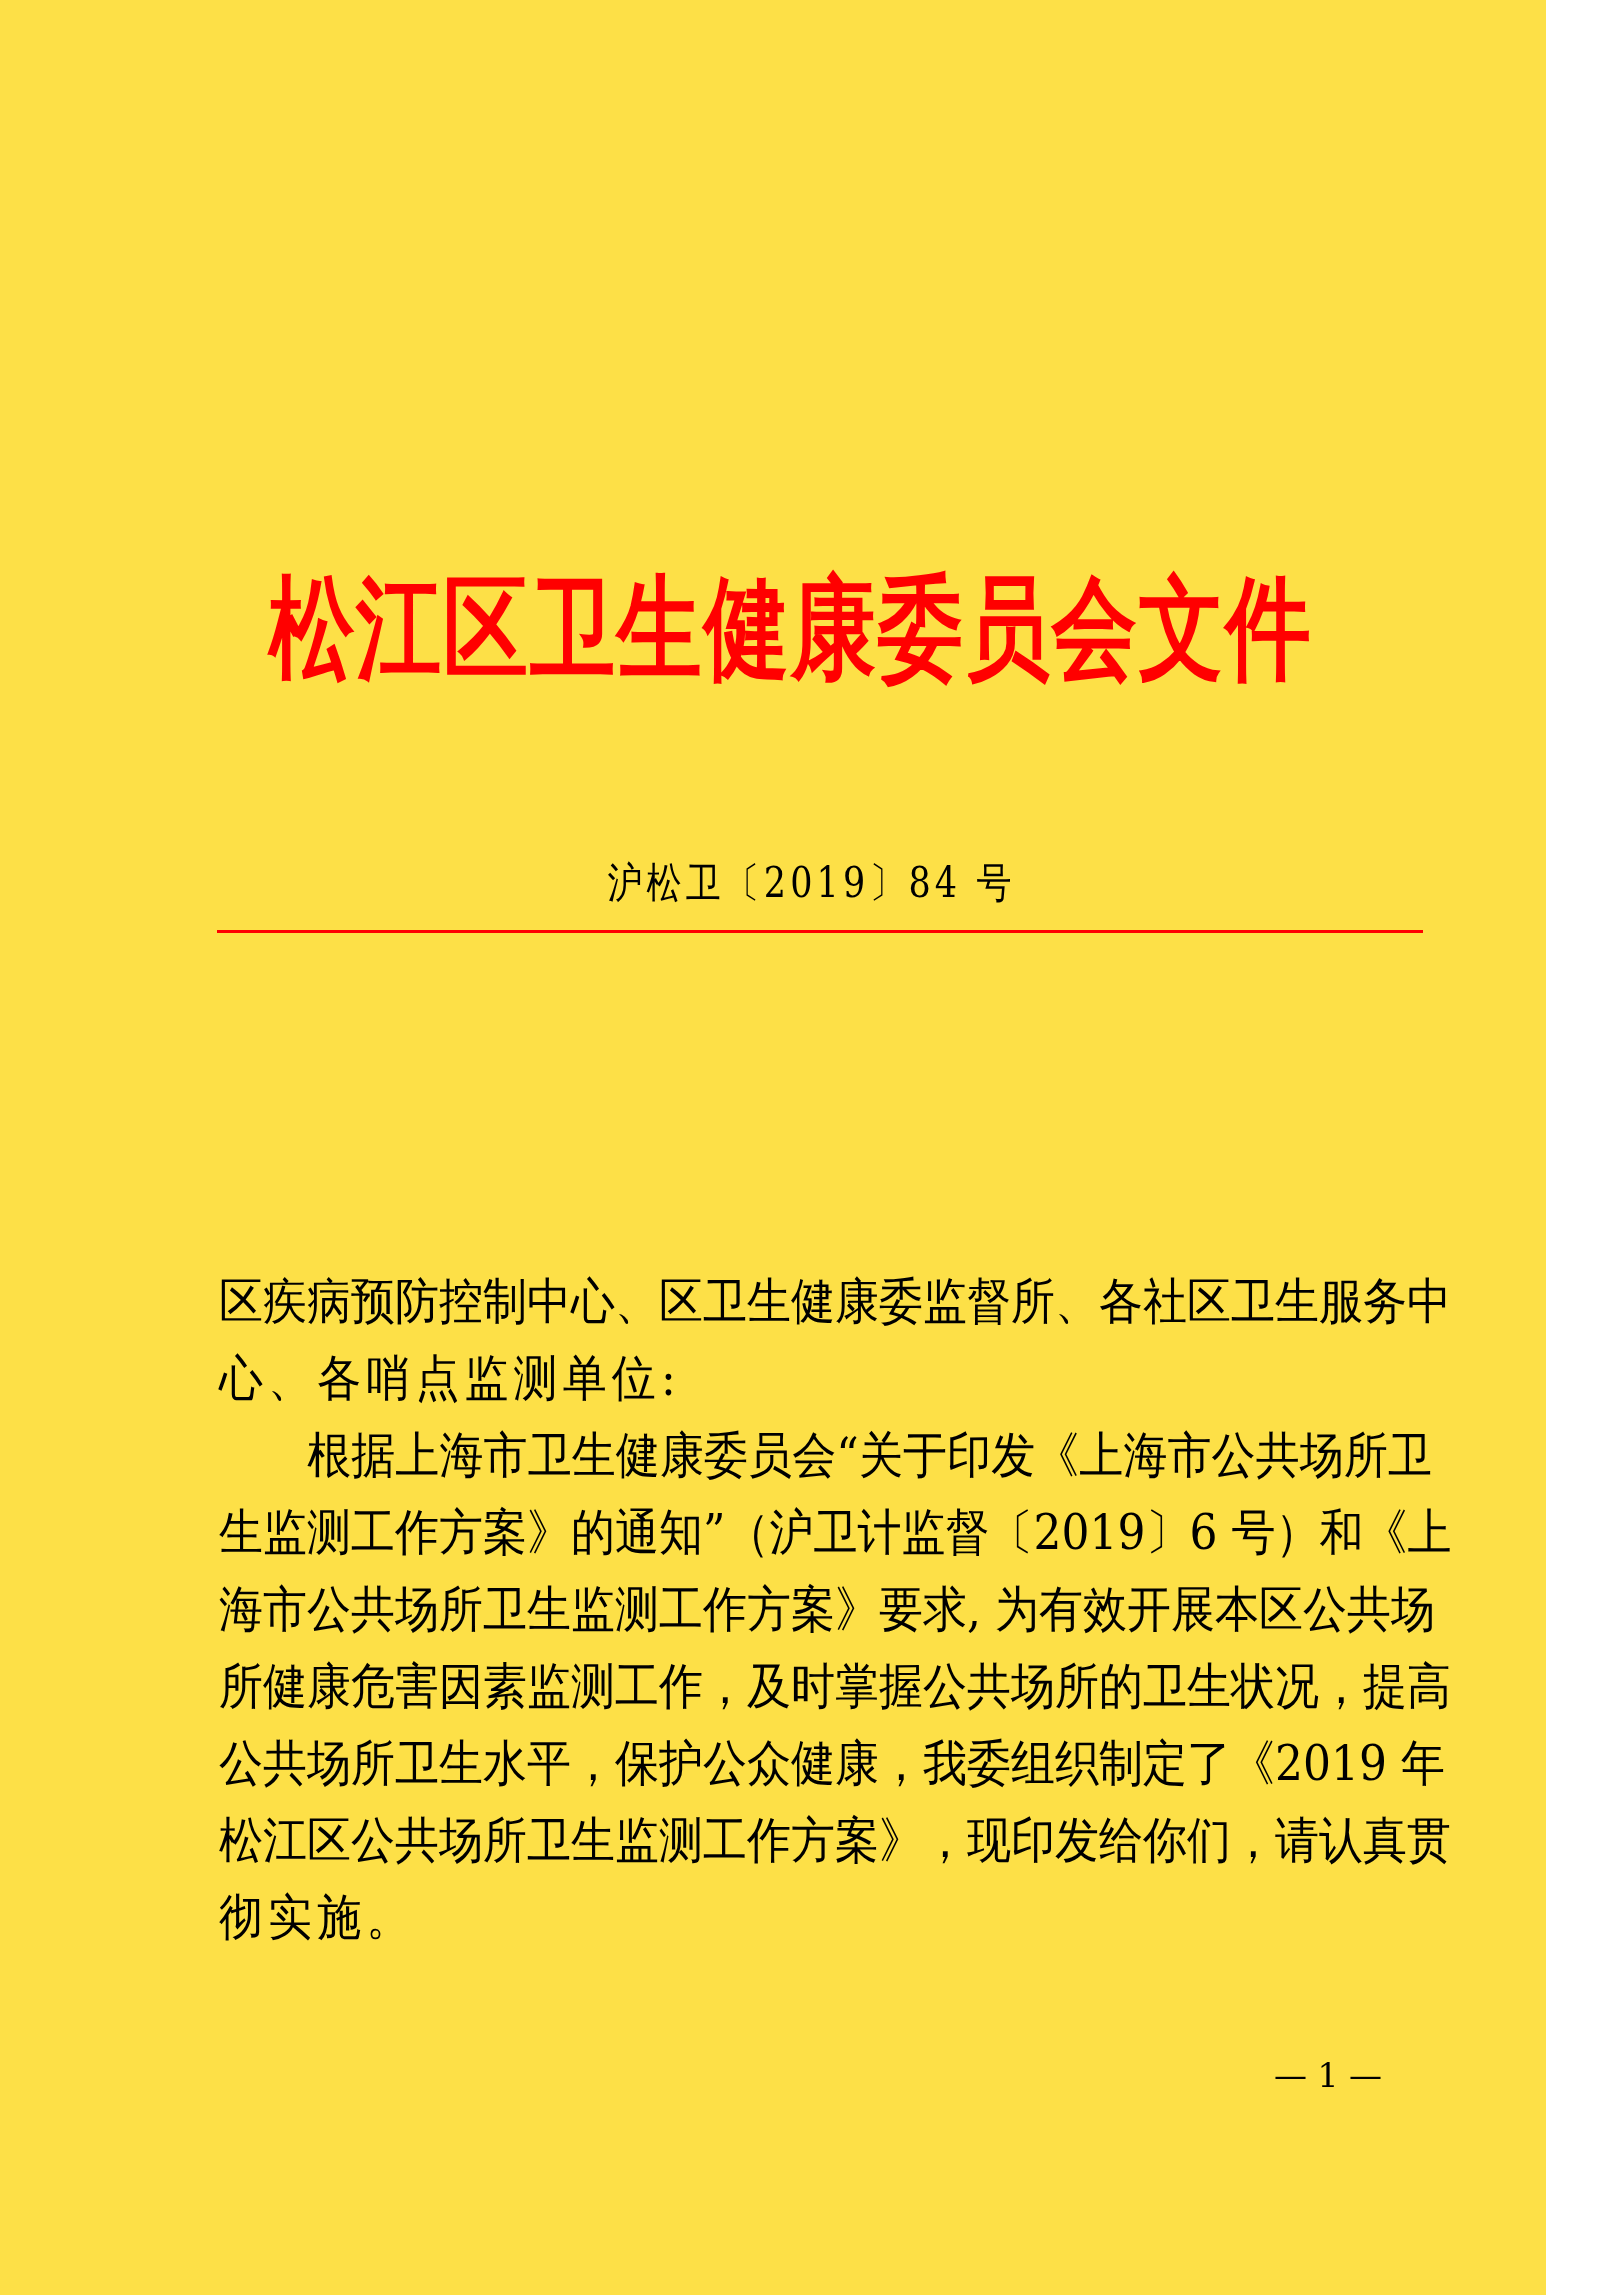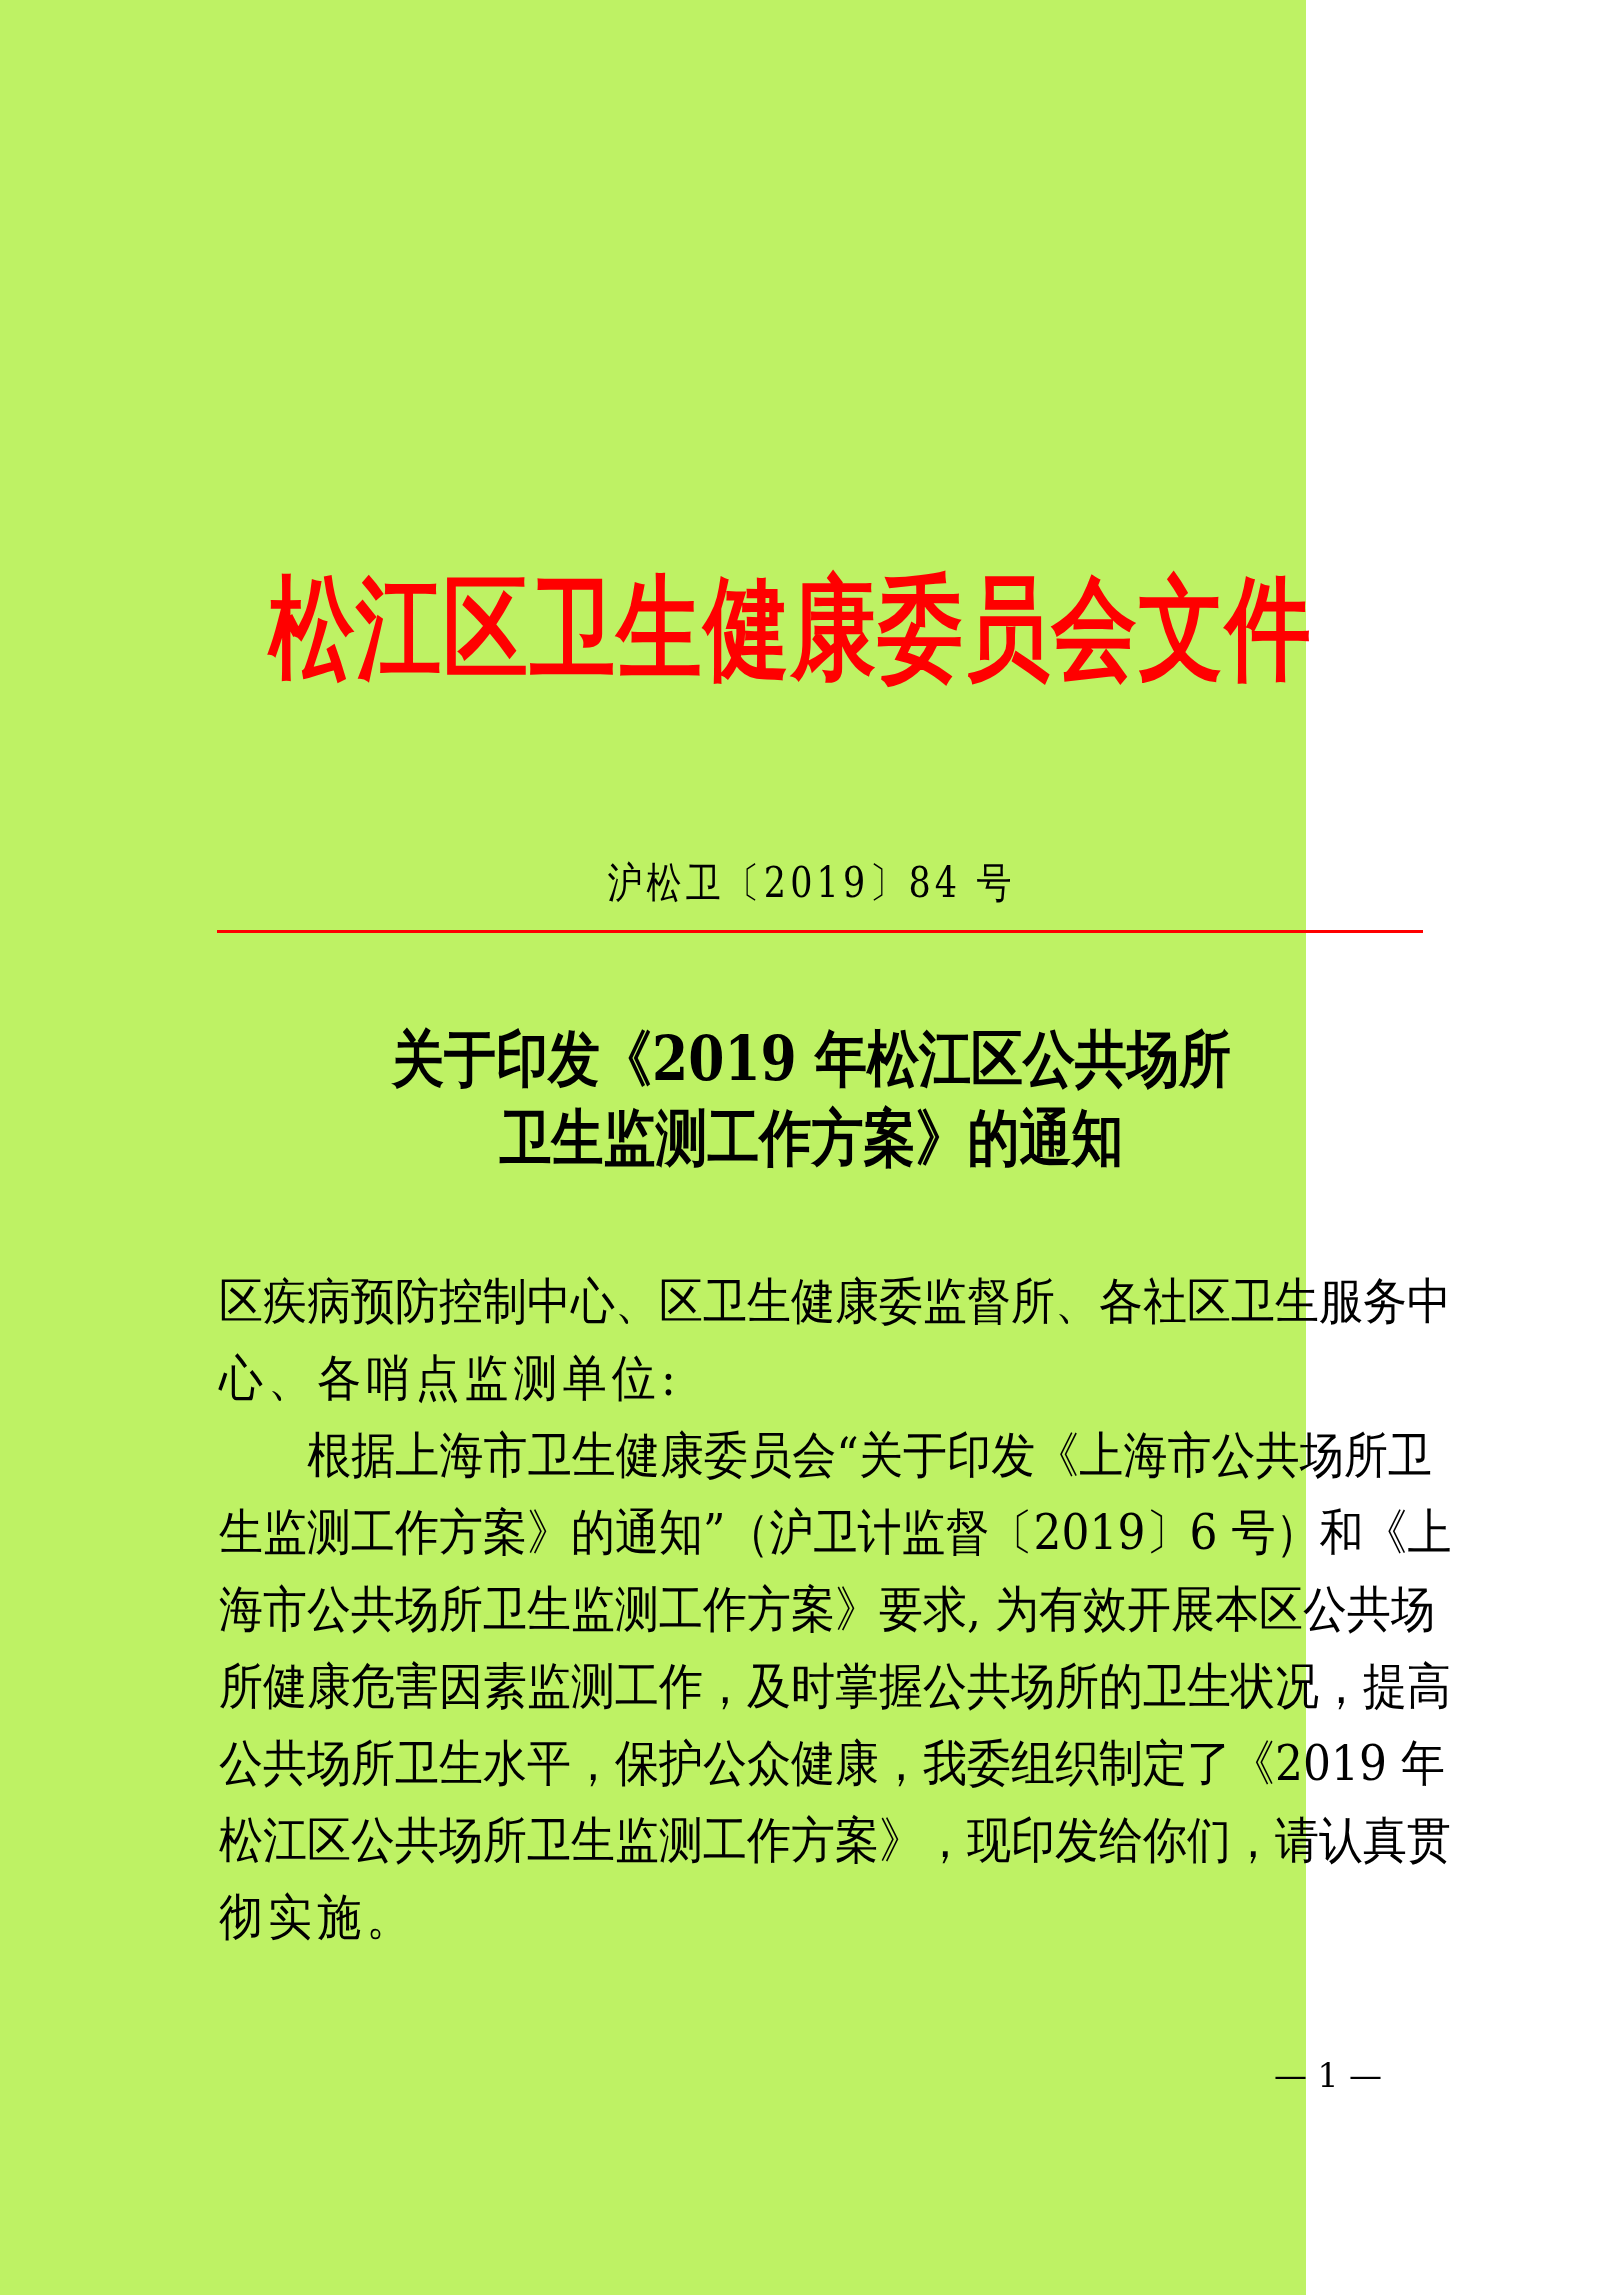--- a/index.html
+++ b/index.html
@@ -11,23 +11,23 @@
     width: 1623px;
     height: 2295px;
     position: relative;
     overflow: hidden;
     font-family: "DejaVu Serif", "Liberation Serif", serif;
     color: #000000;
   }
   .page {
     position: absolute;
     left: 0; top: 0;
-    width: 1306px;
+    width: 1546px;
     height: 2295px;
-    background: #bef264;
+    background: #fde047;
   }
   .masthead-text {
     position: absolute;
     left: 269px;
     top: 551px;
     width: 1043px;
     height: 116px;
     font-family: "DejaVu Serif", "Liberation Serif", serif;
     font-weight: bold;
     font-size: 85px;
@@ -122,24 +122,20 @@
 <body>
 
 <div class="page">
 
   <div class="masthead-text">松江区卫生健康委员会文件</div>
 
   <div class="doc-number">沪松卫〔2019〕84 号</div>
 
   <div class="red-rule"></div>
 
-  <div class="headline">
-    <span class="hl">关于印发《2019 年松江区公共场所</span>
-    <span class="hl">卫生监测工作方案》的通知</span>
-  </div>
 
   <div class="body-text">
     <span class="line justify">区疾病预防控制中心、区卫生健康委监督所、各社区卫生服务中</span>
     <span class="line">心、各哨点监测单位:</span>
     <span class="line justify">　　根据上海市卫生健康委员会“关于印发《上海市公共场所卫</span>
     <span class="line justify">生监测工作方案》的通知”（沪卫计监督〔2019〕6 号）和《上</span>
     <span class="line justify">海市公共场所卫生监测工作方案》要求, 为有效开展本区公共场</span>
     <span class="line justify">所健康危害因素监测工作，及时掌握公共场所的卫生状况，提高</span>
     <span class="line justify">公共场所卫生水平，保护公众健康，我委组织制定了《2019 年</span>
     <span class="line justify">松江区公共场所卫生监测工作方案》，现印发给你们，请认真贯</span>

